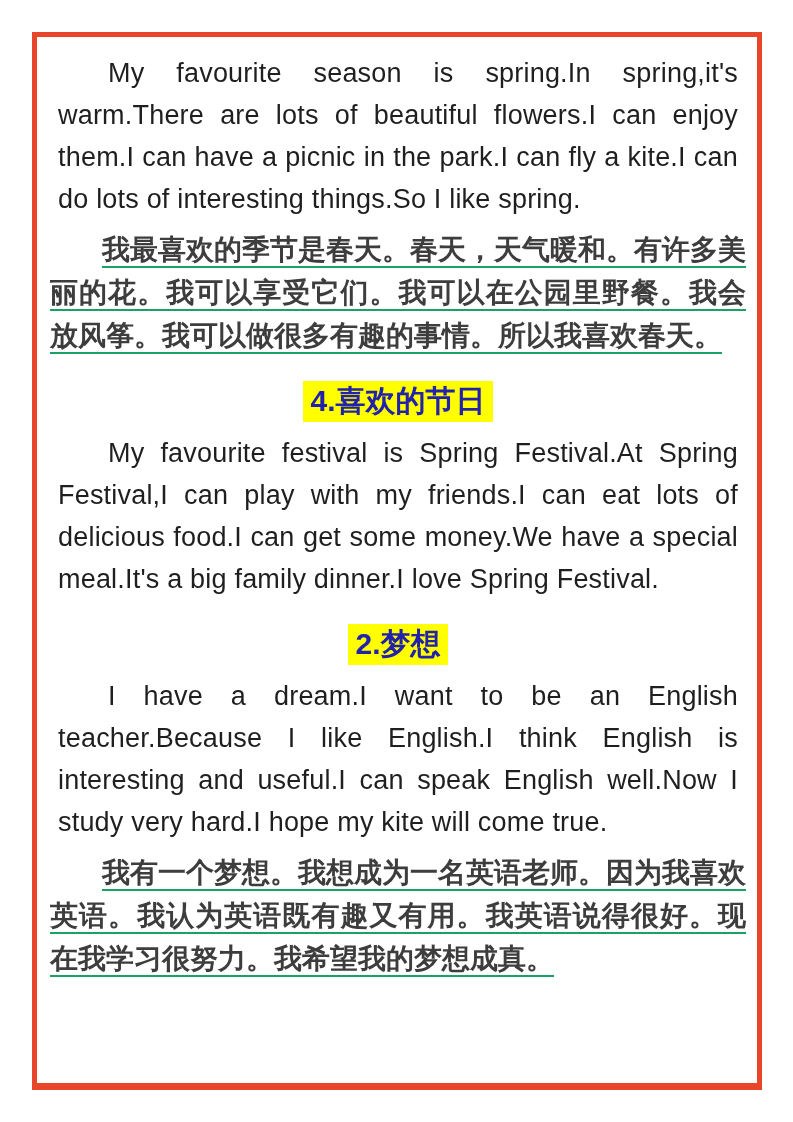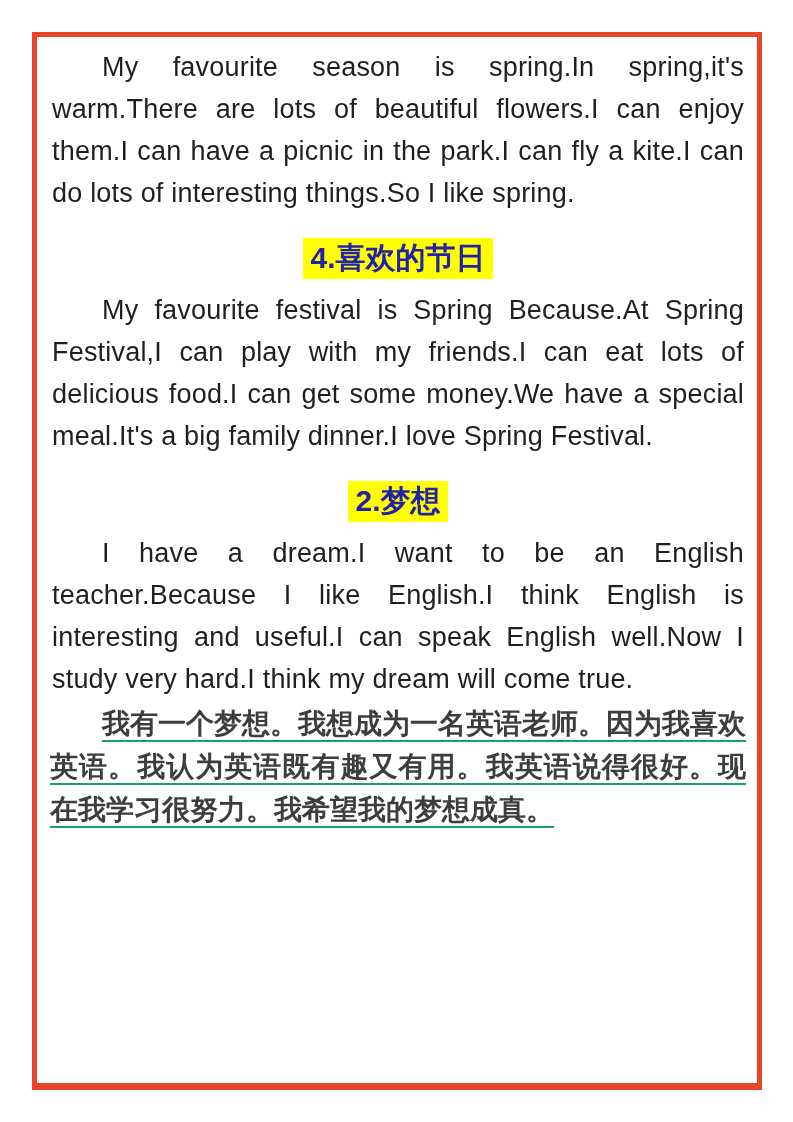--- a/index.html
+++ b/index.html
@@ -25,21 +25,21 @@
     top: 32px;
     width: 730px;
     height: 1058px;
     box-sizing: border-box;
     border: 5px solid var(--frame-border, #e8452a);
     border-bottom-width: 7px;
     padding: 7px 11px 0 13px;
     background: var(--page-background, #ffffff);
   }
   p.en {
-    margin: 2px;
+    margin: 8px;
     font-size: 27px;
     line-height: 42px;
     color: var(--english-text, #1f1f1f);
     text-align: justify;
     text-indent: 50px;
     letter-spacing: 0.2px;
   }
   p.cn {
     margin: 0;
     font-size: 28px;
@@ -71,32 +71,35 @@
   }
 </style>
 </head>
 <body>
 
 <div class="page">
   <div class="frame">
 
     <p class="en">My favourite season is spring.In spring,it's warm.There are lots of beautiful flowers.I can enjoy them.I can have a picnic in the park.I can fly a kite.I can do lots of interesting things.So I like spring.</p>
 
+    <p class="cn">
+      <span class="cn-inner">我最喜欢的季节是春天。春天，天气暖和。有许多美丽的花。我可以享受它们。我可以在公园里野餐。我会放风筝。我可以做很多有趣的事情。所以我喜欢春天。</span>
+    </p>
 
     <h2 class="heading">
       <span class="hl">4.喜欢的节日</span>
     </h2>
 
-    <p class="en">My favourite festival is Spring Because.At Spring Festival,I can play with my friends.I can eat lots of delicious food.I can get some money.We have a special meal.It's a big family dinner.I love Spring Festival.</p>
+    <p class="en">My favourite festival is Spring Festival.At Spring Festival,I can play with my friends.I can eat lots of delicious food.I can get some money.We have a special meal.It's a big family dinner.I love Spring Festival.</p>
 
 
     <h2 class="heading">
       <span class="hl">2.梦想</span>
     </h2>
 
-    <p class="en">I have a dream.I want to be an English teacher.Because I like English.I think English is interesting and useful.I can speak English well.Now I study very hard.I think my dream will come true.</p>
+    <p class="en">I have a dream.I want to be an English teacher.Because I like English.I think English is interesting and useful.I can speak English well.Now I study very hard.I hope my kite will come true.</p>
 
     <p class="cn">
       <span class="cn-inner">我有一个梦想。我想成为一名英语老师。因为我喜欢英语。我认为英语既有趣又有用。我英语说得很好。现在我学习很努力。我希望我的梦想成真。</span>
     </p>
 
   </div>
 </div>
 
 </body></html>

